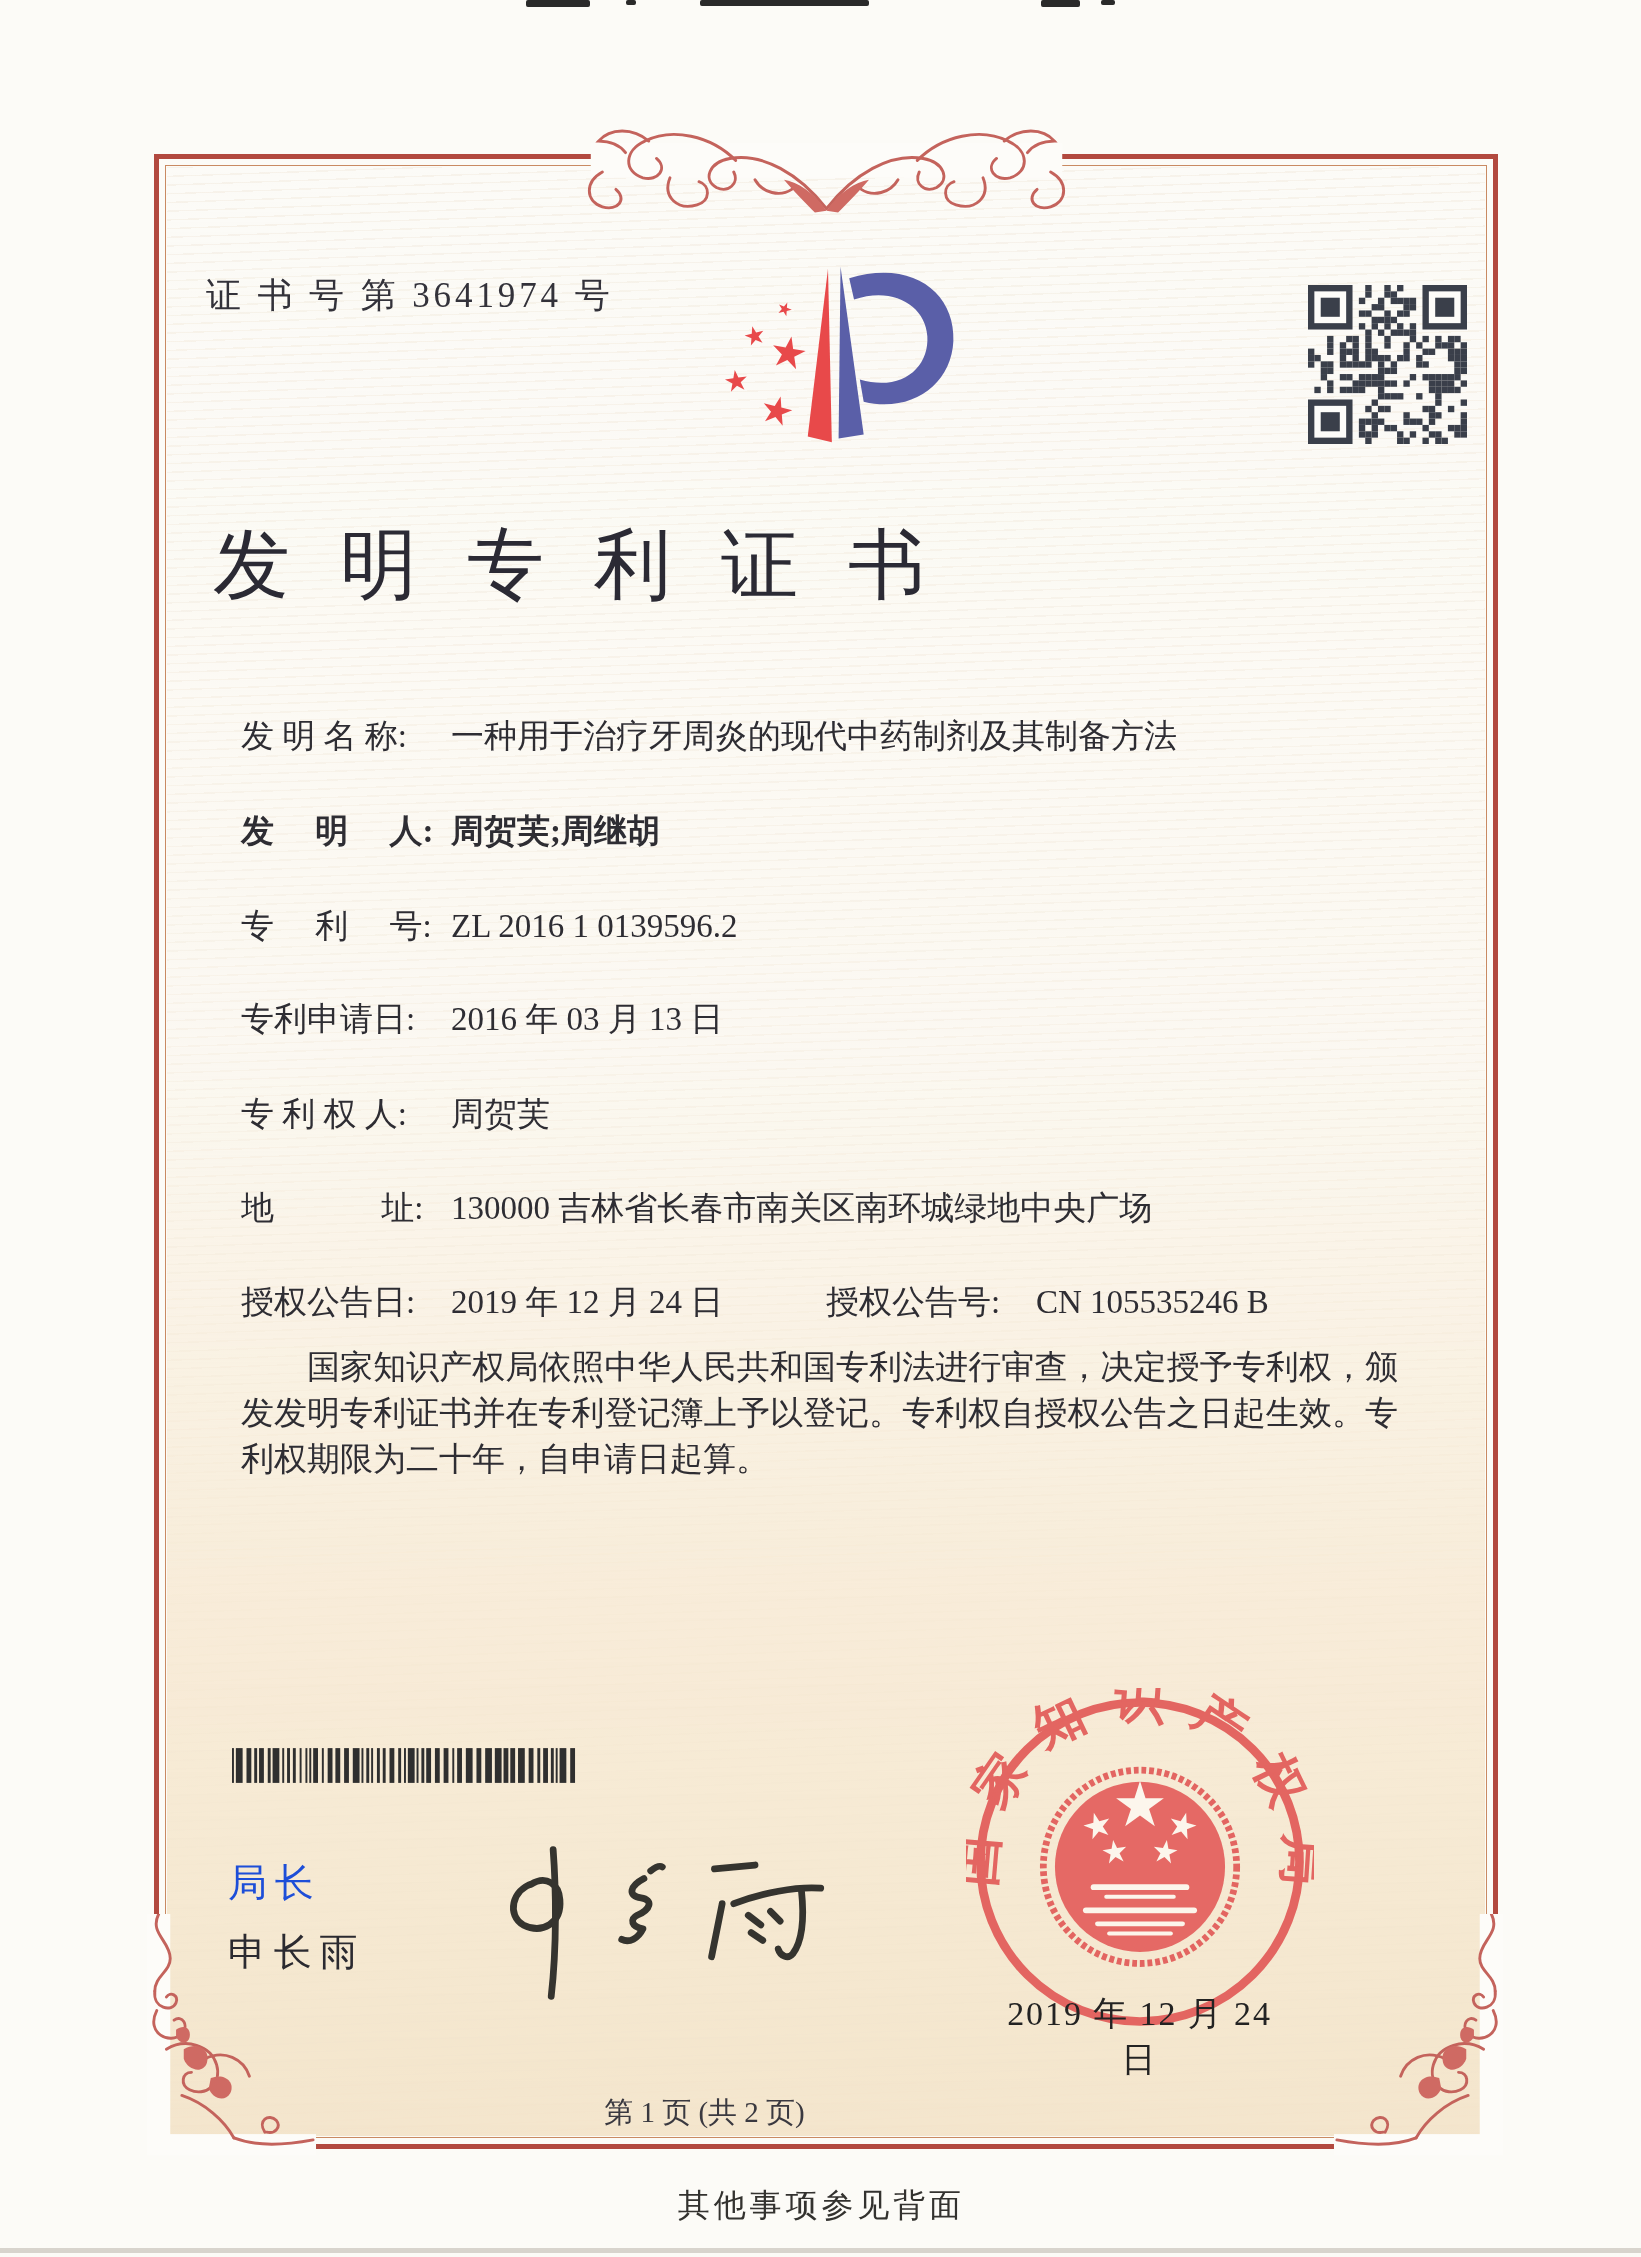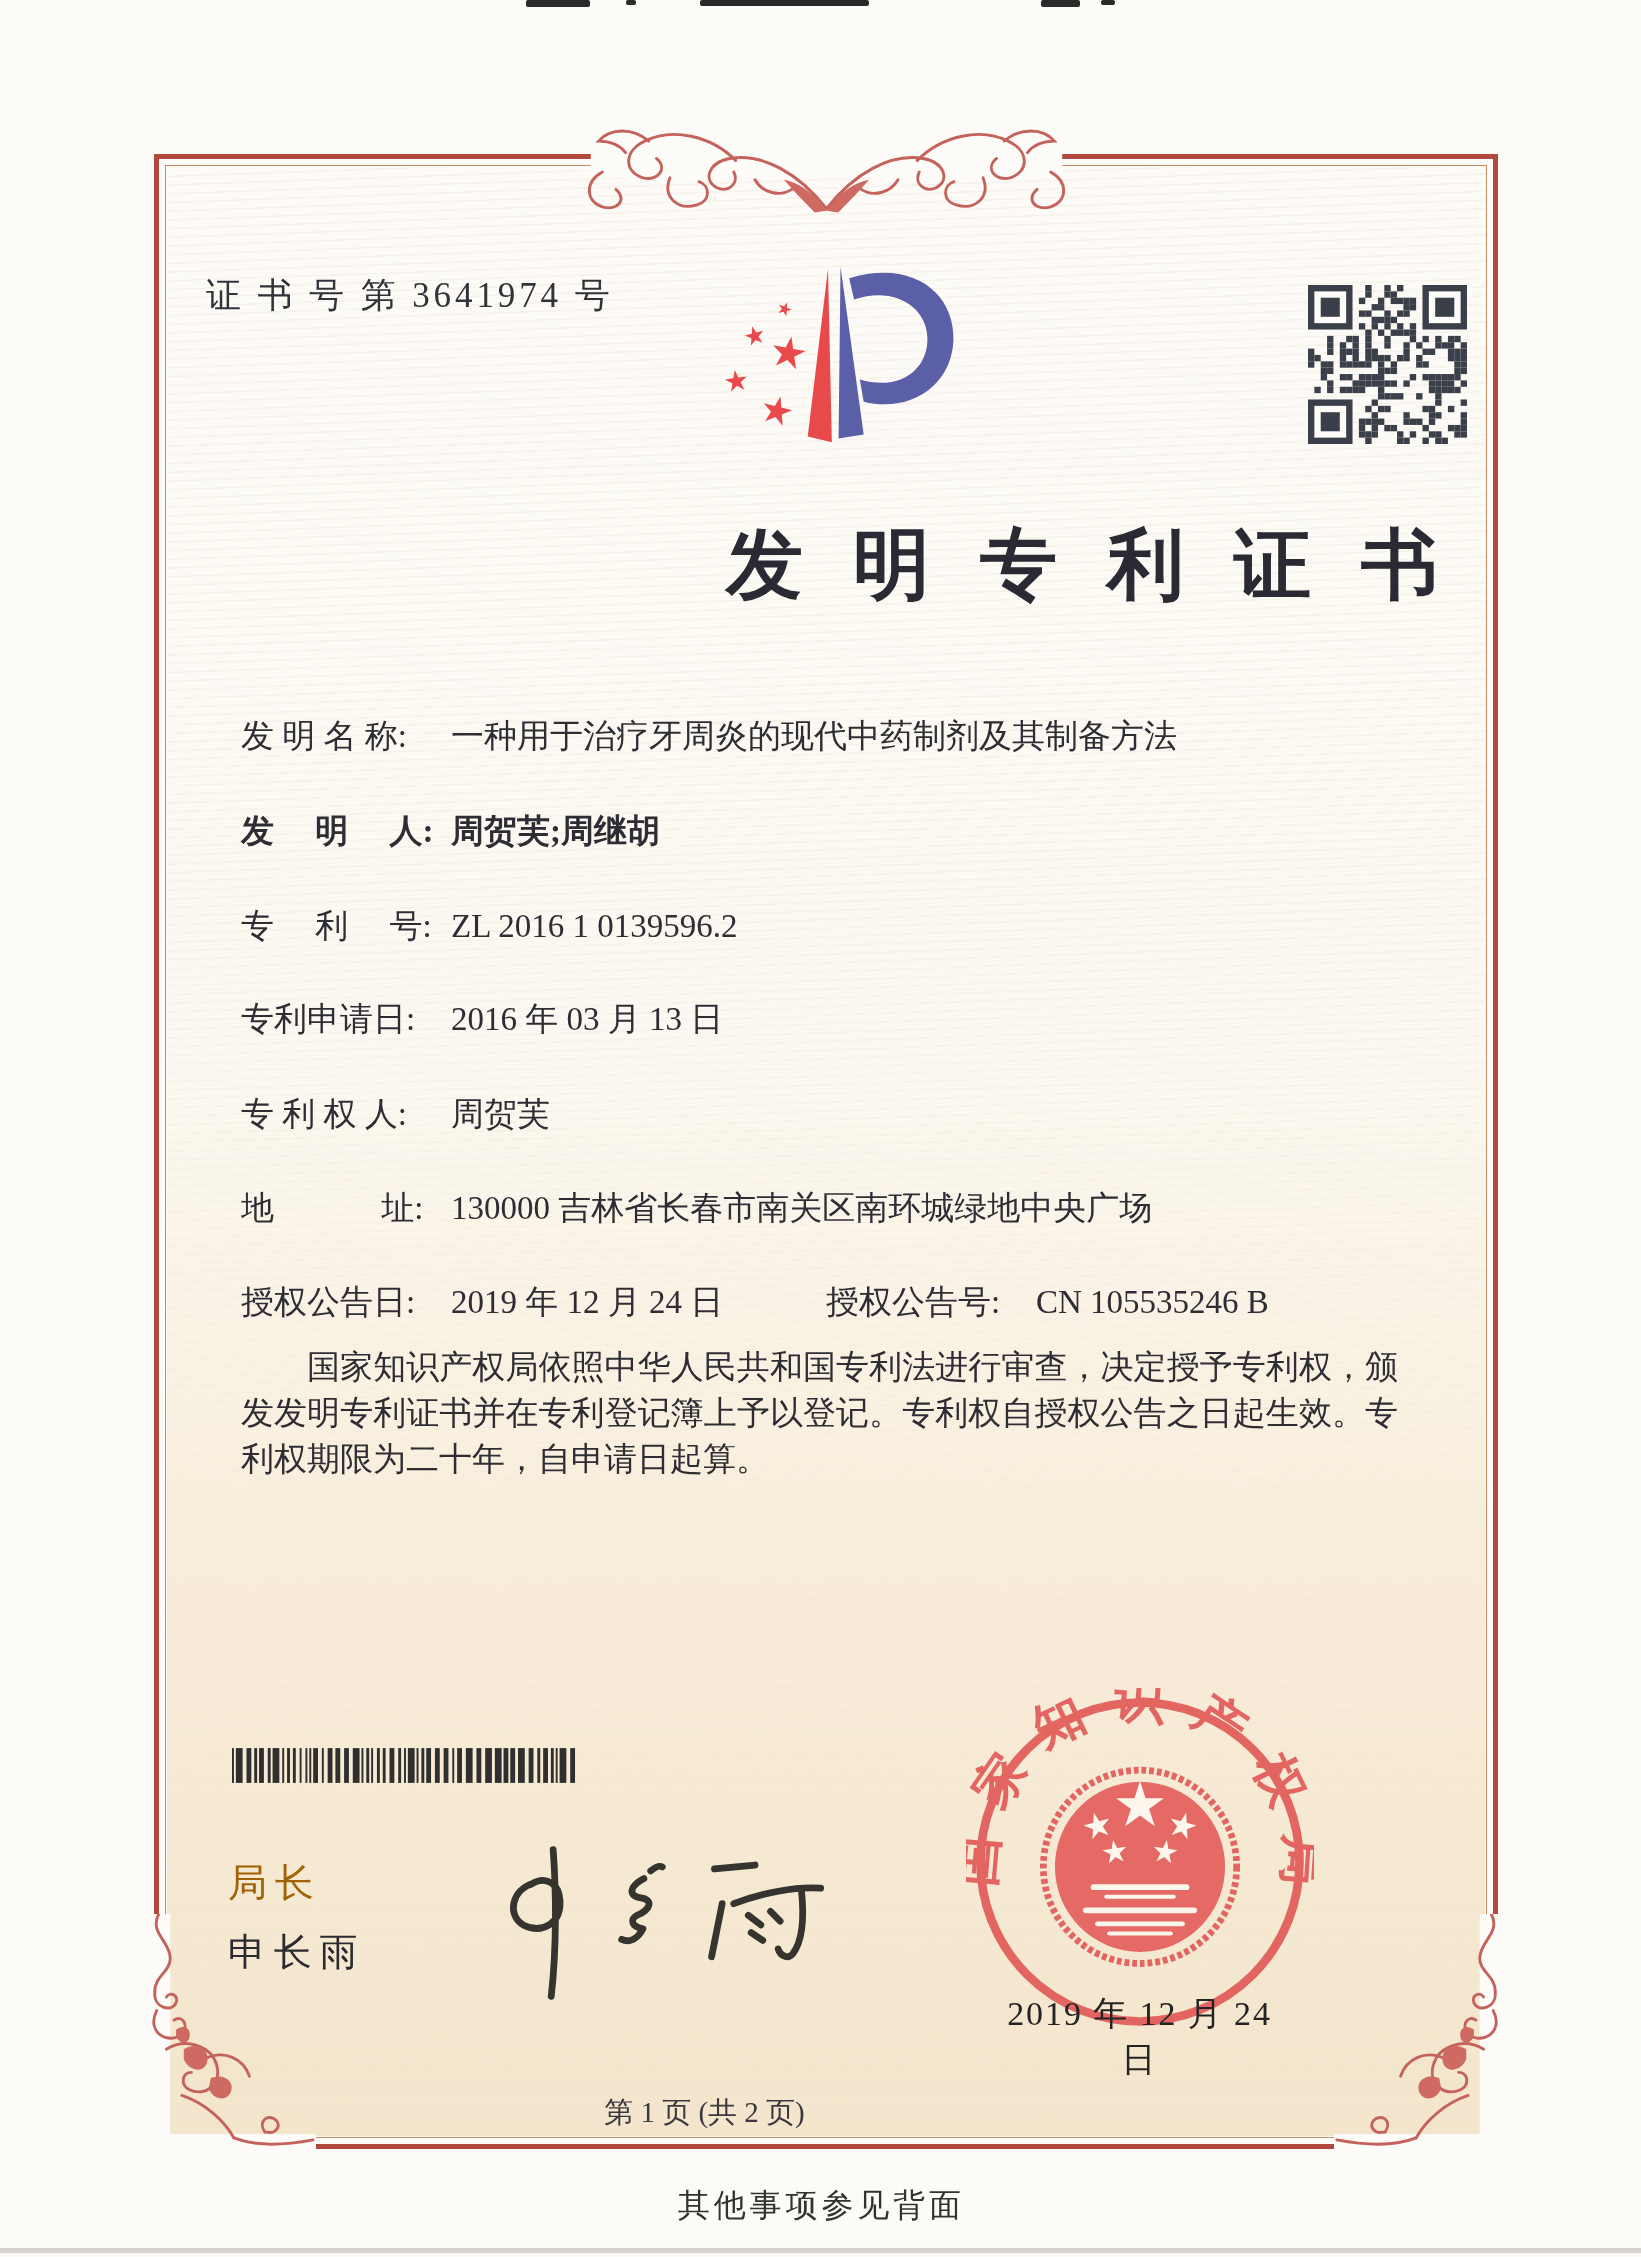--- a/index.html
+++ b/index.html
@@ -21,30 +21,30 @@
   .frame-bg{
     position:absolute;inset:7.7px;
     background:
       linear-gradient(180deg, rgba(255,255,253,0) 0%, rgba(250,243,230,0.35) 45%,
         rgba(247,234,212,0.85) 72%, rgba(243,228,202,0.95) 100%),
       repeating-linear-gradient(178deg, rgba(214,186,150,0.13) 0 1.4px, rgba(255,255,255,0) 1.4px 8.7px);
   }
   
   .cert-no{left:206px;top:272px;font-size:35px;letter-spacing:3.9px;color:#33323a;}
   .title{
-    left:144px;top:523px;width:1344px;text-align:right;
-    font-size:77px;font-weight:bold;color:#2b2a34;
+    left:163px;top:523px;width:1344px;text-align:left;
+    font-size:77px;font-weight:normal;color:#2b2a34;
     letter-spacing:50px;text-indent:50px;line-height:1.1;white-space:nowrap;
   }
   .field-row{font-size:33px;white-space:nowrap;color:#2e2d33;}
   .field-row .lbl{display:inline-block;width:210px;}
   .legal{left:241px;top:1344px;width:1157px;font-size:33px;line-height:46px;
     text-align:justify;color:#2e2d33;}
   .legal p{margin:0 0 9.7px 0;text-indent:66px;}
-  .chief-title{left:228px;top:1856px;font-size:39px;letter-spacing:7.7px;color:#a16207;}
+  .chief-title{left:228px;top:1856px;font-size:39px;letter-spacing:7.7px;color:#1d4ed8;}
   .chief-name{left:228px;top:1927px;font-size:38px;letter-spacing:7.7px;color:#2b2a30;}
   .seal-date{left:990px;top:1991px;width:299px;text-align:center;
     font-size:34px;letter-spacing:1.9px;color:#232323;}
   .page-num{left:463px;top:2093px;width:483px;text-align:center;font-size:29px;color:#3a3940;}
   .footer-note{left:444px;top:2184px;width:521px;text-align:right;font-size:32px;
     letter-spacing:3.9px;color:#33322f;}
   
   .mark{position:absolute;background:#2a2a2a;border-radius:1.9px;}
   .bottom-shadow{position:absolute;left:0;top:2248px;width:1641px;height:4.8px;
     background:#b9b4ac;opacity:.55;}

